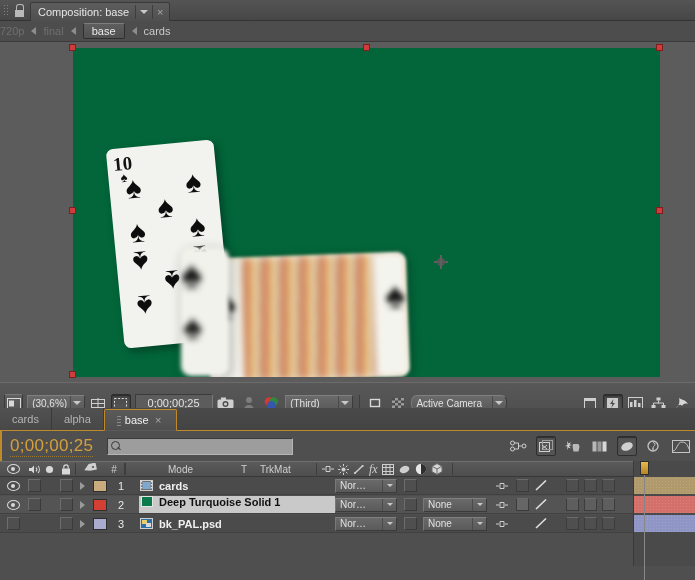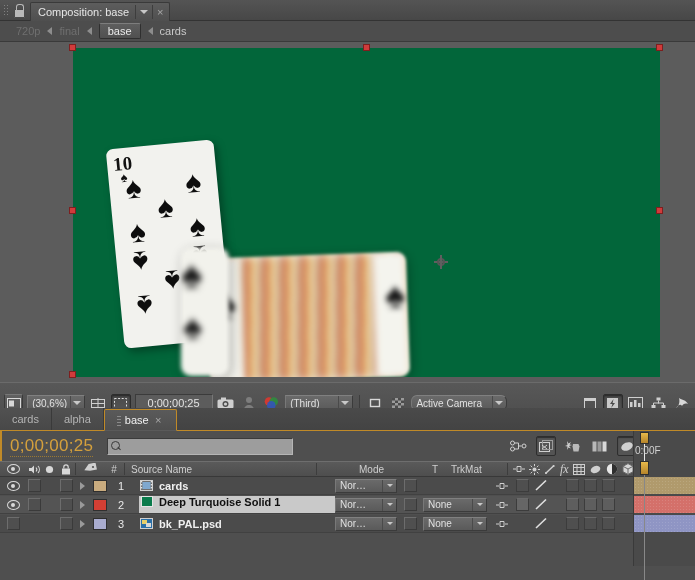--- a/index.html
+++ b/index.html
@@ -89,21 +89,21 @@
   #comp-tab .lbl { font-size: 11px; color: #e6e6e6; padding-right: 6px; }
   #comp-tab .sep { width:1px; height:14px; background:#3d3d3d; }
   #comp-tab .menu-arrow { width:16px; display:flex; align-items:center; justify-content:center; }
   .close-x { width: 14px; text-align:center; color:#a8a8a8; font-size: 11px; }
 
   
   #breadcrumb {
     position: absolute; left: 0; top: 21px; width: 695px; height: 21px;
     background: #4d4d4d;
     border-bottom: 1px solid #3a3a3a;
-    display: flex; align-items: center; padding-left: 16px; gap: 7px;
+    display: flex; align-items: center; gap: 7px;
   }
   .crumb { font-size: 11px; color: #6f6f6f; }
   .crumb.active {
     color: #e9e9e9;
     background: linear-gradient(#5e5e5e,#505050);
     border: 1px solid #2f2f2f;
     border-top-color: #7d7d7d;
     padding: 1px 8px; border-radius: 2px;
   }
   .crumb.last { color: #c9c9c9; }
@@ -659,25 +659,20 @@
         </div>
         <div class="sw">
           <svg width="18" height="13" viewBox="0 0 18 13">
             <rect x="0.5" y="0.5" width="17" height="12" fill="none" stroke="#c4c4c4"></rect>
             <path d="M1 11C5 11 5 2 10 2s6 5 7 7" stroke="#c4c4c4" fill="none"></path>
           </svg>
         </div>
       </div>
     </div>
 
-    <div id="tl-ruler">
-      <div class="cti"></div>
-      <div class="cti-line"></div>
-      <span style="position:absolute; left:1px; top:14px;">0:00F</span>
-    </div>
 
     <div id="col-head">
       <div class="cell" style="width:26px; justify-content:center;">
         <span class="eye">
             <span class="ball"></span>
             <span class="pup"></span>
           </span>
       </div>
       <div class="cell" style="width:16px; justify-content:center;">
         <svg width="13" height="11" viewBox="0 0 13 11">
@@ -698,21 +693,20 @@
       </div>
       <div class="vdiv"></div>
       <div class="cell" style="width:28px; justify-content:center;">
         <svg width="15" height="12" viewBox="0 0 15 12">
           <path d="M1 6L6.5 0.8h7v7H6.5z" fill="#cfcfcf" transform="rotate(-12 7 5)"></path>
           <circle cx="10" cy="4" r="1.1" fill="#4f4f4f"></circle>
         </svg>
       </div>
       <div class="cell" style="width:20px; justify-content:center;">#</div>
       <div class="vdiv"></div>
-      <div class="cell" style="padding-left:6px; width:191px;">Source Name</div>
       <div class="vdiv"></div>
       <div class="cell" style="padding-left:6px; width:70px;margin-left:36px;">Mode</div>
       <div class="cell" style="width:24px; justify-content:center;">T</div>
       <div class="cell" style="padding-left:4px; width:60px;">TrkMat</div>
       <div class="vdiv"></div>
       <div class="cell" style="width:135px; gap:4px; padding-left:5px;">
         <span>
           <svg width="12" height="10" viewBox="0 0 12 10">
               <path d="M0 5h3M9 5h3M4 2.5h4v5H4z" stroke="#cfcfcf" fill="none"></path>
             </svg>

